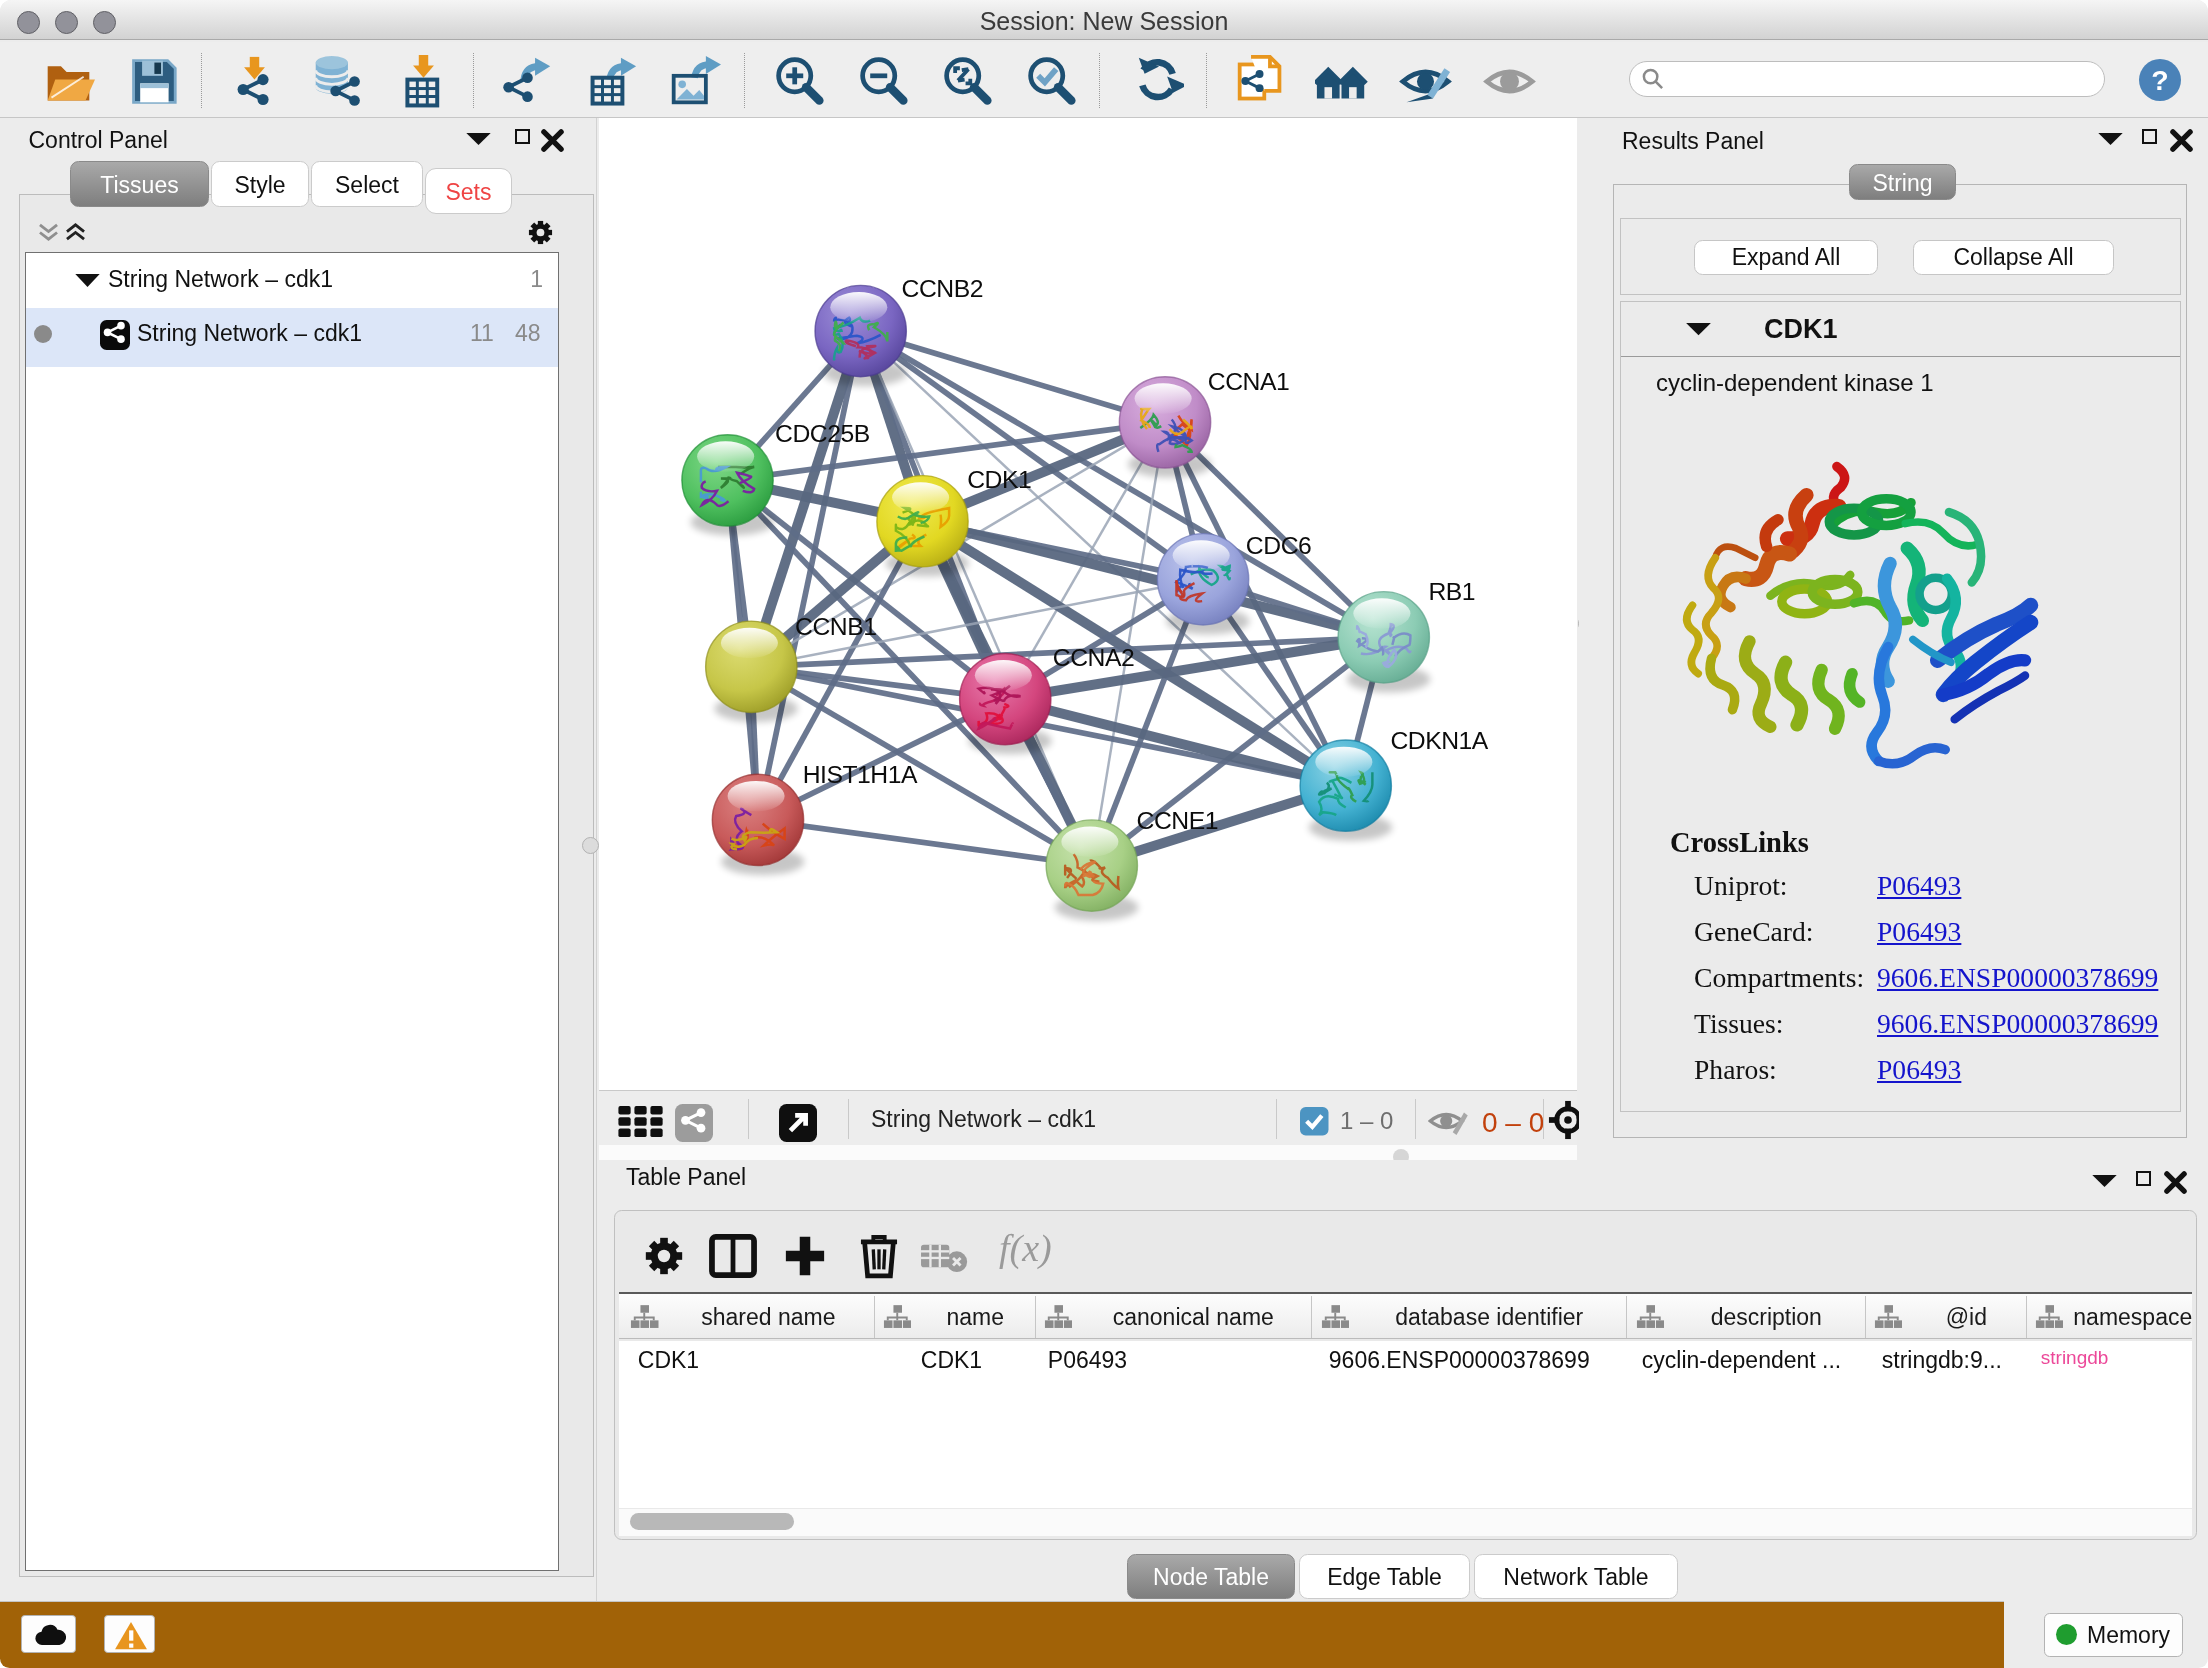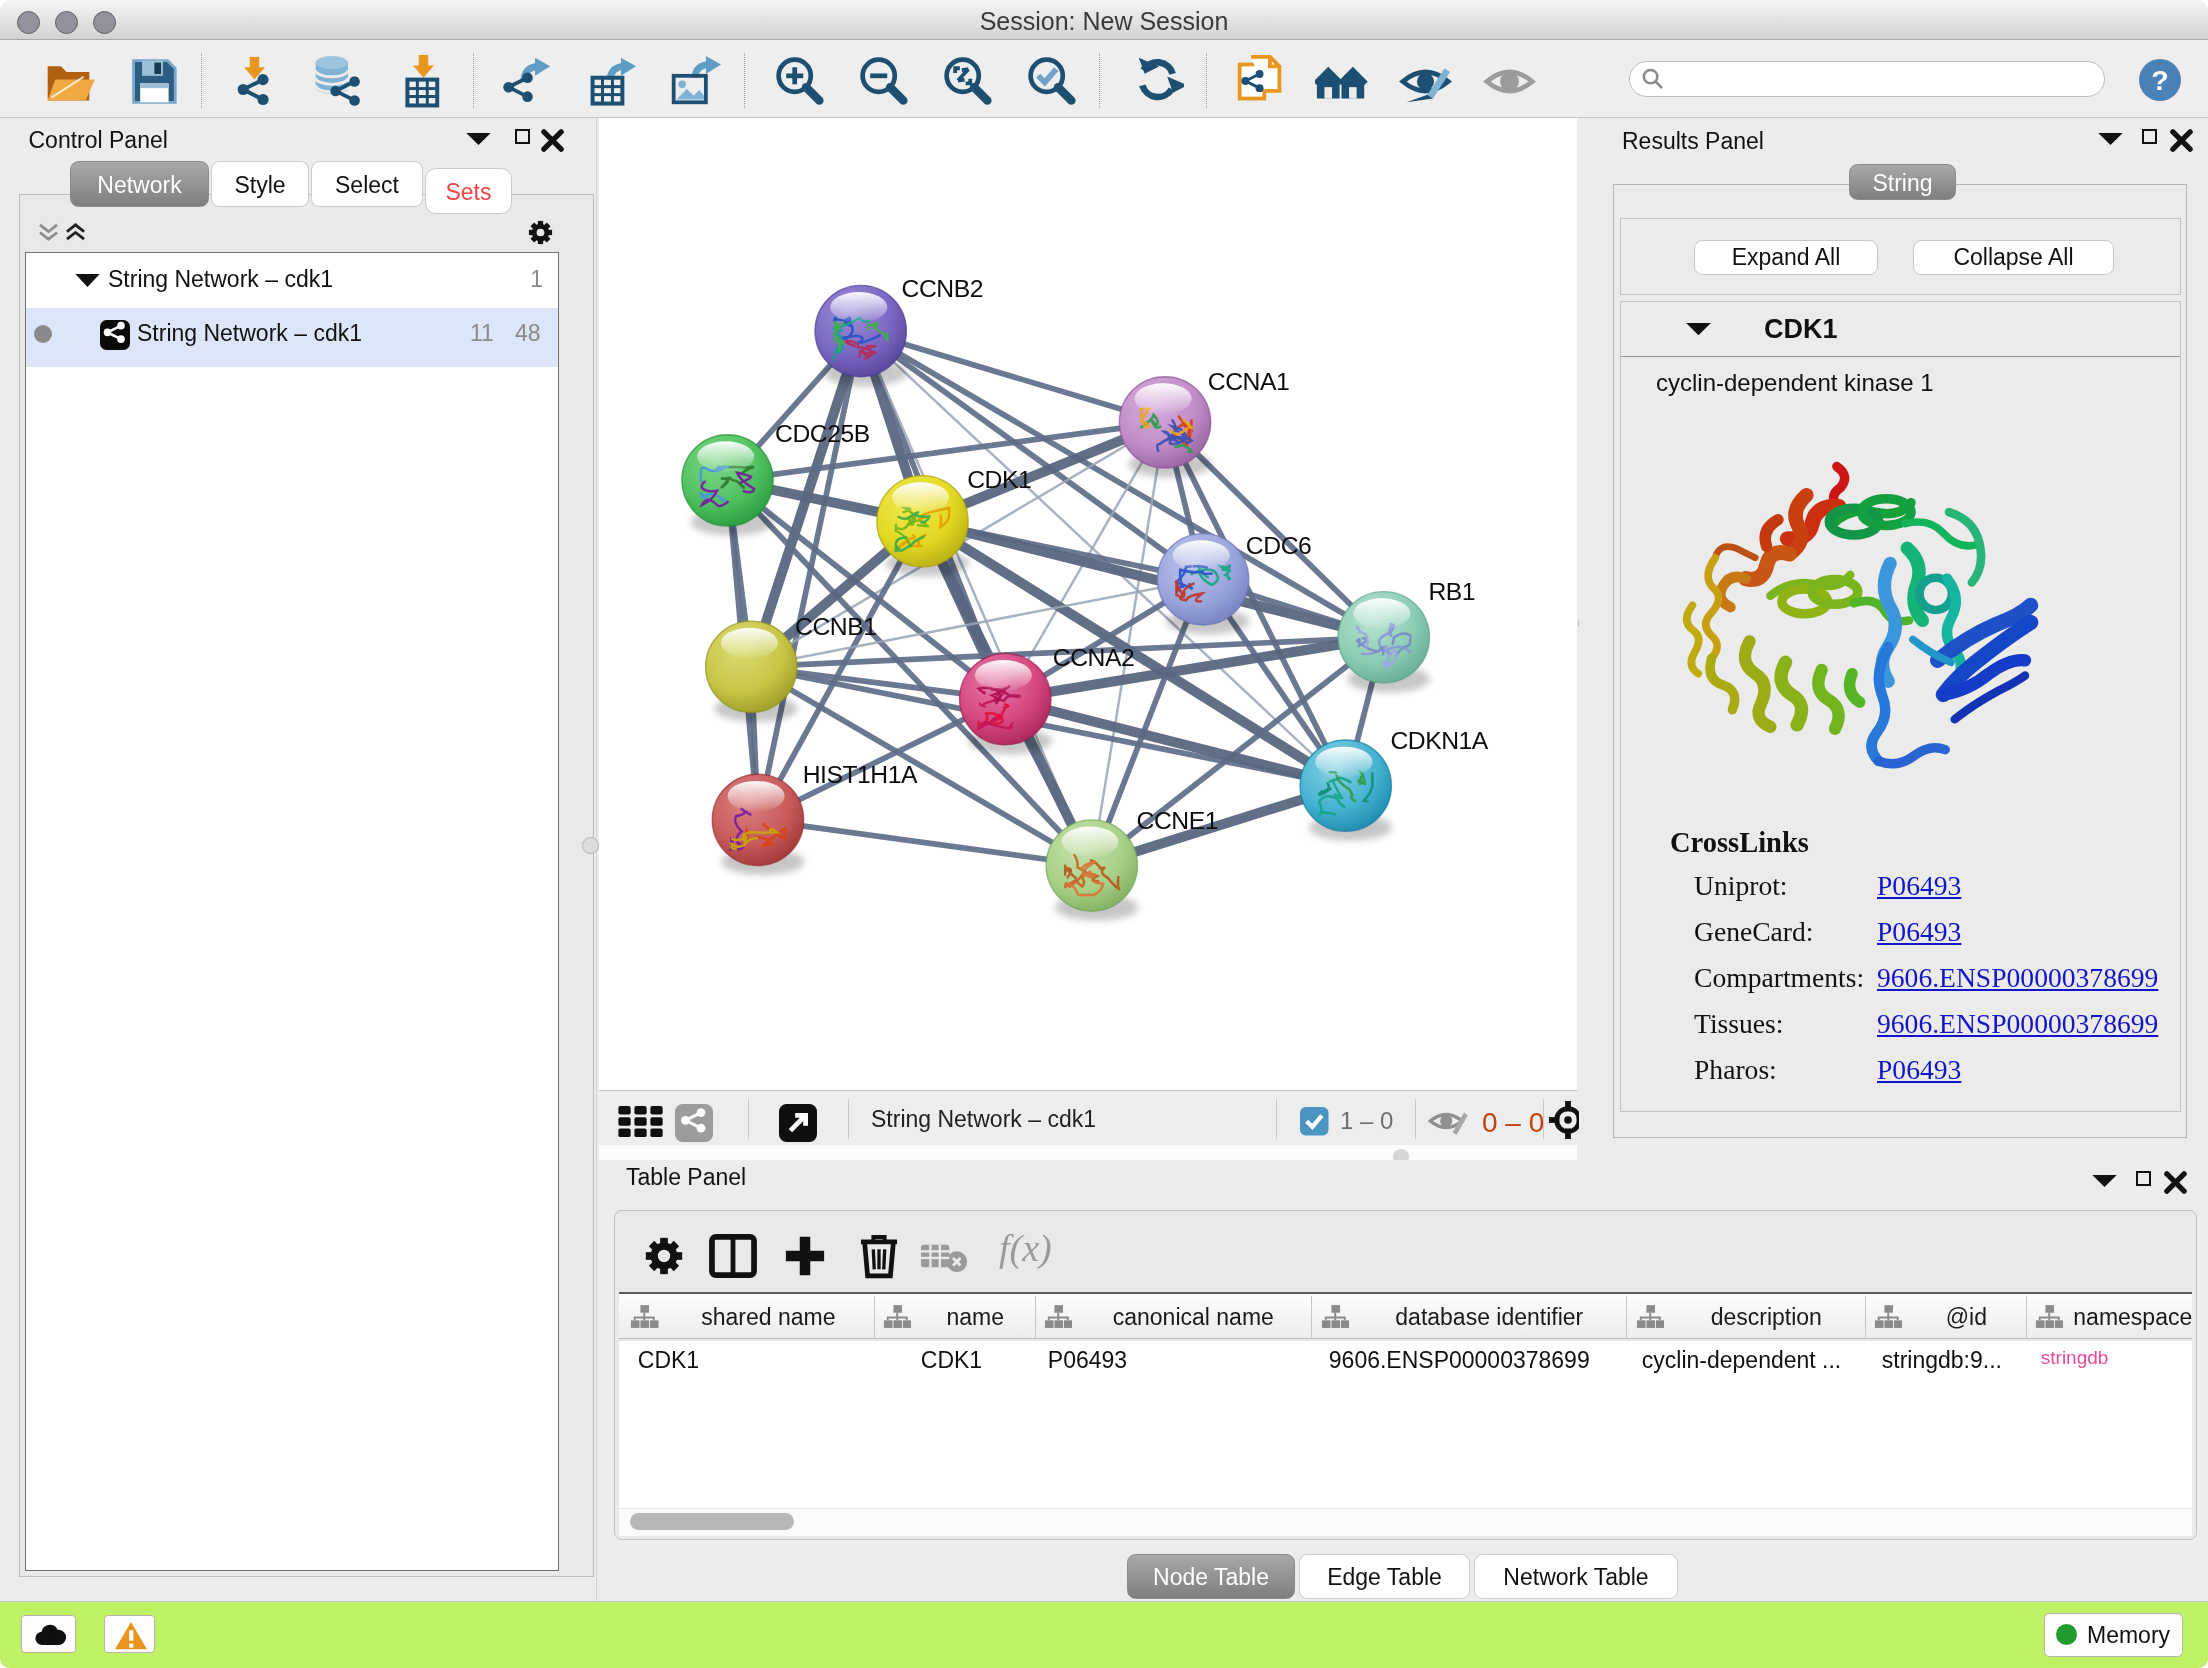--- a/index.html
+++ b/index.html
@@ -176,21 +176,21 @@
 <div style="position:absolute;left:0;top:118px;width:597px;height:1483px;background:#ececec;border-right:1.9px solid #d2d2d2">
 <div style="position:absolute;left:28.5px;top:8.6px;font-size:23px;color:#111">Control Panel</div>
 <svg style="position:absolute;left:465px;top:13.3px" width="27" height="15" viewBox="0 0 28 16">
         <polygon points="1,2 27,2 14,15" fill="#111"></polygon>
       </svg>
       <div style="position:absolute;left:515px;top:11.4px;width:15px;height:15px;border:2.9px solid #111"></div>
       <svg style="position:absolute;left:541px;top:10.5px" width="23" height="23" viewBox="0 0 24 24">
         <path d="M3 3 L21 21 M21 3 L3 21" stroke="#111" stroke-width="5.5" stroke-linecap="round"></path>
       </svg>
 <div style="position:absolute;left:19px;top:76px;width:575px;height:1383px;border:1.9px solid #bcbcbc;background:#e9e9e9"></div>
-<div style="position:absolute;left:70px;top:43px;width:139px;height:46px;background:linear-gradient(#a9a9a9,#7e7e7e);color:#fff;border:1px solid #8a8a8a;border-radius:8.6px;font-size:23px;text-align:center;line-height:46px">Network</div>
+<div style="position:absolute;left:70px;top:43px;width:139px;height:46px;background:linear-gradient(#a9a9a9,#7e7e7e);color:#fff;border:1px solid #8a8a8a;border-radius:8.6px;font-size:23px;text-align:center;line-height:46px">Tissues</div>
       <div style="position:absolute;left:211px;top:43px;width:98px;height:46px;background:#fff;color:#111;border:1px solid #cbcbcb;border-radius:8.6px;font-size:23px;text-align:center;line-height:46px">Style</div>
       <div style="position:absolute;left:311px;top:43px;width:112px;height:46px;background:#fff;color:#111;border:1px solid #cbcbcb;border-radius:8.6px;font-size:23px;text-align:center;line-height:46px">Select</div>
       <div style="position:absolute;left:425px;top:50px;width:87px;height:46px;background:#fff;color:#ef4444;border:1px solid #cbcbcb;border-radius:11px;font-size:23px;text-align:center;line-height:46px">Sets</div>
 <svg style="position:absolute;left:38px;top:105px" width="21" height="19" viewBox="0 0 22 20">
         <path d="M2 2 L11 9 L20 2 M2 10 L11 17 L20 10" fill="none" stroke="#8f8f8f" stroke-width="3"></path>
       </svg>
 <svg style="position:absolute;left:65px;top:105px" width="21" height="19" viewBox="0 0 22 20">
         <path d="M2 17 L11 10 L20 17 M2 9 L11 2 L20 9" fill="none" stroke="#222" stroke-width="3"></path>
       </svg>
 <svg style="position:absolute;left:527px;top:101px" width="27" height="27" viewBox="0 0 28 28">
@@ -737,21 +737,21 @@
         </div>
   <div style="position:absolute;left:3.8px;top:298px;width:1573px;height:27px;background:#fafafa">
     <div style="position:absolute;left:11.4px;top:3.8px;width:164px;height:17px;border-radius:8.6px;background:#b8b8b8"></div>
   </div>
 </div>
 <div style="position:absolute;left:528px;top:394px;width:168px;height:45px;background:linear-gradient(#a9a9a9,#7e7e7e);color:#fff;border:1px solid #8a8a8a;border-radius:8.6px;font-size:23px;text-align:center;line-height:45px">Node Table</div>
       <div style="position:absolute;left:700px;top:394px;width:171px;height:45px;background:#fff;color:#111;border:1px solid #cbcbcb;border-radius:8.6px;font-size:23px;text-align:center;line-height:45px">Edge Table</div>
       <div style="position:absolute;left:875px;top:394px;width:204px;height:45px;background:#fff;color:#111;border:1px solid #cbcbcb;border-radius:8.6px;font-size:23px;text-align:center;line-height:45px">Network Table</div>
 </div>
 
-<div style="position:absolute;left:0;top:1601px;width:2208px;height:68px;background:#bef264;border-top:1.9px solid #c4c4c4">
+<div style="position:absolute;left:0;top:1601px;width:2004px;height:68px;background:#a16207;border-top:1.9px solid #c4c4c4">
 <div style="position:absolute;left:21px;top:13.3px;width:55px;height:38px;background:#fdfdfd;border:1.9px solid #b3b3b3;border-radius:3.8px">
 <svg style="position:absolute;left:10.5px;top:7.6px" width="34" height="23" viewBox="0 0 36 24">
           <path d="M10 22 a7 7 0 0 1 -1 -14 a9 9 0 0 1 17 -2 a6.5 6.5 0 0 1 2 16 Z" fill="#0f0f0f"></path>
         </svg>
       </div>
 <div style="position:absolute;left:104px;top:13.3px;width:51px;height:38px;background:#fdfdfd;border:1.9px solid #b3b3b3;border-radius:3.8px">
 <svg style="position:absolute;left:8.6px;top:4.8px" width="34" height="30" viewBox="0 0 36 32">
           <path d="M18 1 L35 30 L1 30 Z" fill="#e8951e"></path>
           <rect x="16" y="10" width="4.5" height="11" fill="#fff"></rect>
           <rect x="16" y="24" width="4.5" height="4.5" fill="#fff"></rect>

